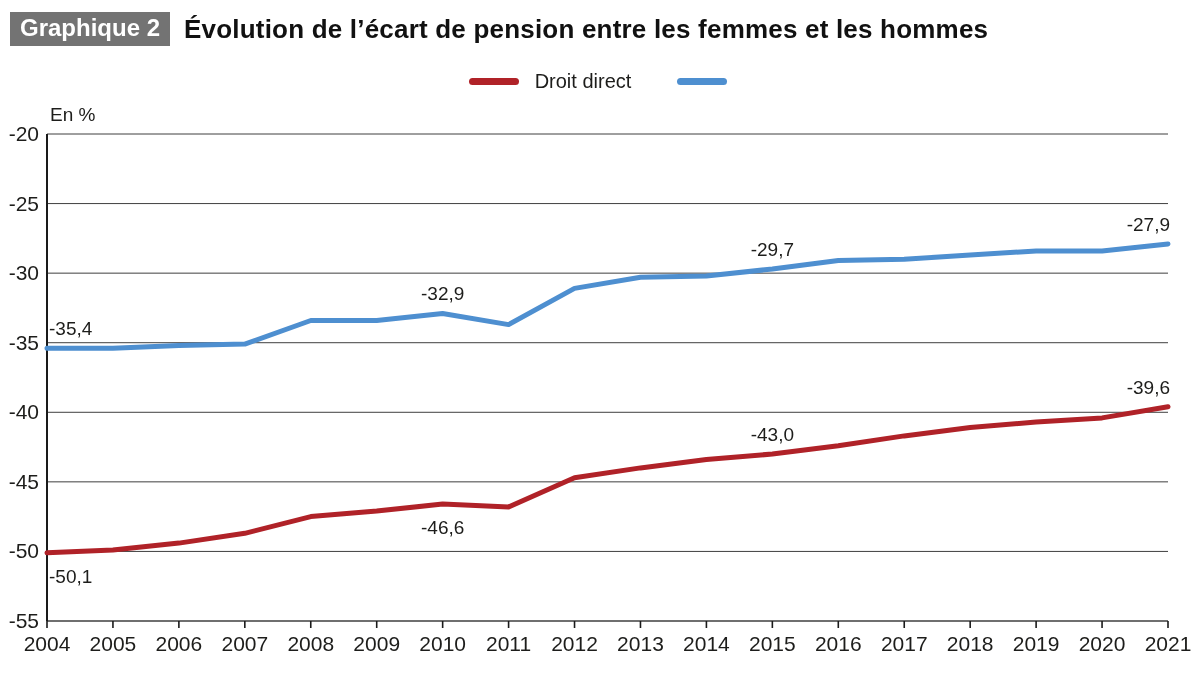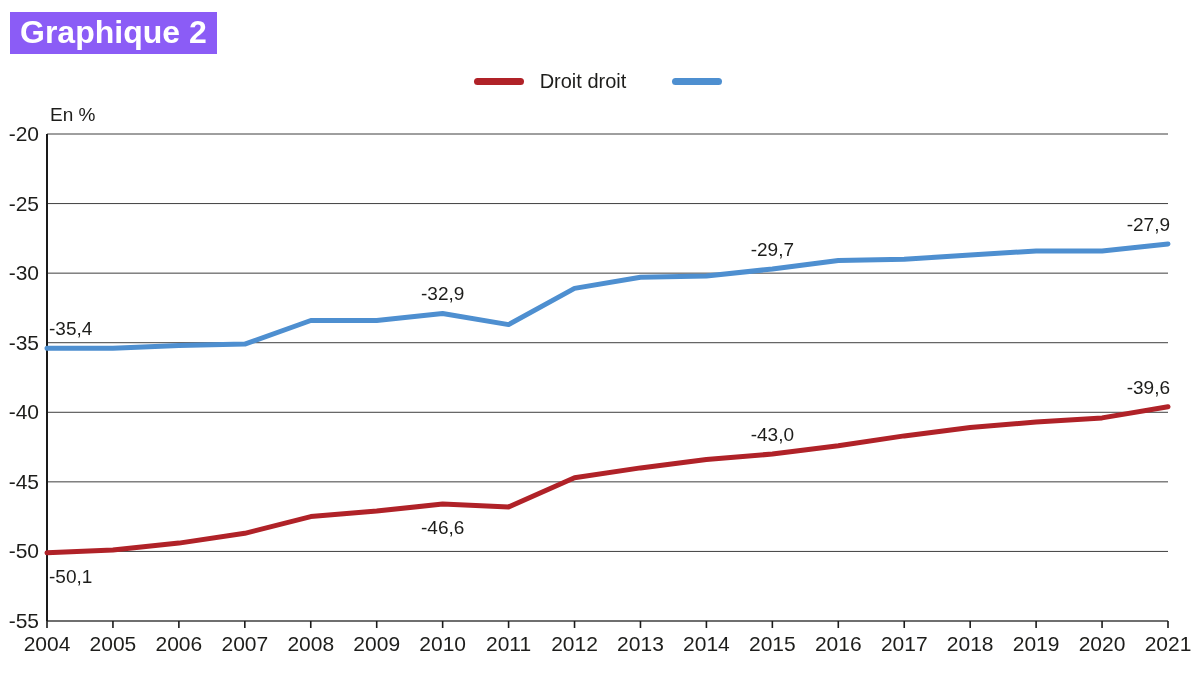--- a/index.html
+++ b/index.html
@@ -3,46 +3,47 @@
 <meta charset="utf-8">
 <style>
   html,body{margin:0;padding:0;background:#ffffff;}
   body{
     width:1196px;height:674px;position:relative;overflow:hidden;
     font-family:"Liberation Sans","DejaVu Sans",sans-serif;
     color:#1d1d1b;
   }
   .header{position:absolute;left:10px;top:12px;display:flex;align-items:center;gap:14px;}
   .badge{
-    background:#8b5cf6;color:#ffffff;font-weight:bold;font-size:32px;
+    background:#737373;color:#ffffff;font-weight:bold;font-size:24px;
     padding:4px 10px 6px 10px;line-height:1;display:inline-block;
   }
   .title{font-size:26px;font-weight:bold;color:#111111;letter-spacing:.2px;}
   .legend{
     position:absolute;left:0;top:70px;width:100%;
     display:flex;justify-content:center;align-items:center;gap:46px;
     font-size:20px;
   }
   .legend-item{display:flex;align-items:center;gap:16px;}
   .swatch{width:50px;height:7px;border-radius:4px;display:inline-block;}
   .unit-label{position:absolute;left:50px;top:104px;font-size:19px;text-align:right;}
   svg{position:absolute;left:0;top:0;}
   text{font-family:"Liberation Sans","DejaVu Sans",sans-serif;}
 </style>
 </head>
 <body>
 
 <div class="header">
   <span class="badge">Graphique 2</span>
+  <span class="title">Évolution de l’écart de pension entre les femmes et les hommes</span>
 </div>
 
 <div class="legend">
   <div class="legend-item">
     <span class="swatch" style="background: rgb(176, 34, 40);"></span>
-    <span>Droit droit</span>
+    <span>Droit direct</span>
   </div>
   <div class="legend-item">
     <span class="swatch" style="background: rgb(78, 143, 208);"></span>
   </div>
 </div>
 
 <div class="unit-label">En %</div>
 
 <svg id="chart" width="1196" height="674" viewBox="0 0 1196 674">
     <g>

